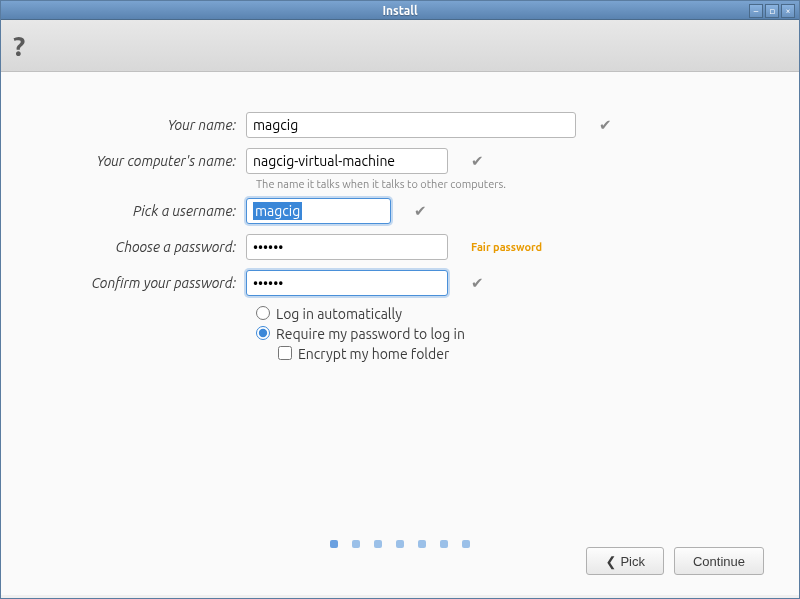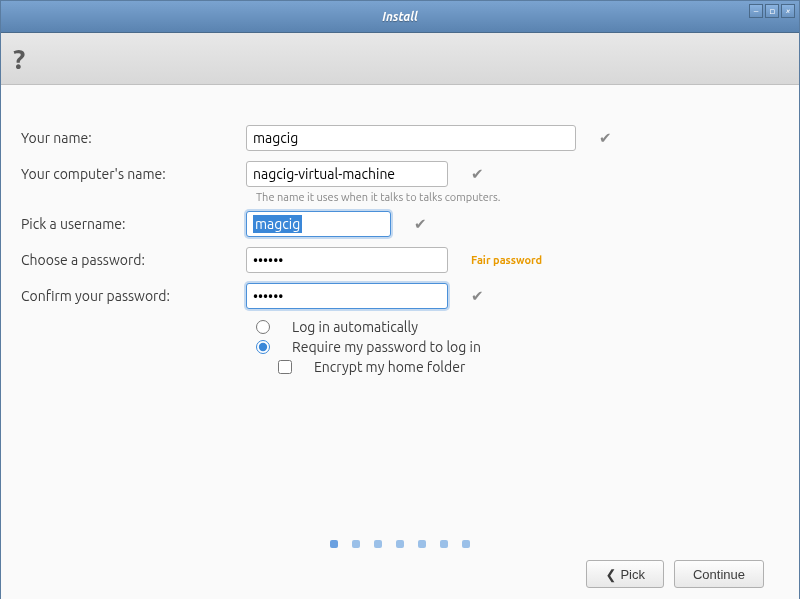--- a/index.html
+++ b/index.html
@@ -16,28 +16,27 @@
     .window {
       position: absolute;
       top: 0;
       left: 0;
       width: 800px;
       height: 599px;
       border: 1px solid #5a7ca0;
       background: #f0f0f0;
     }
     .titlebar {
-      height: 32px;
+      height: 19px;
       background: linear-gradient(to bottom, #7aa3d0 0%, #6a93c0 50%, #5a83b0 100%);
       display: flex;
       align-items: center;
       justify-content: center;
       position: relative;
       border-bottom: 1px solid #4a6a8a;
-      font-style: italic;
     }
     .titlebar-title {
       color: #fff;
       font-size: 12px;
       font-weight: bold;
       text-shadow: 0 1px 1px rgba(0,0,0,0.3);
     }
     .titlebar-buttons {
       position: absolute;
       right: 4px;
@@ -79,23 +78,24 @@
     .form-area {
       flex: 1;
     }
     .form-row {
       display: flex;
       align-items: center;
       margin-bottom: 10px;
     }
     .form-label {
       width: 225px;
-      text-align: left;
+      text-align: right;
       padding-right: 10px;
       color: #3c3c3c;
+      font-style: italic;
     }
     .form-field {
       display: flex;
       align-items: center;
       gap: 23px;
     }
     input[type="text"], input[type="password"] {
       height: 26px;
       border: 1px solid #b8b8b8;
       border-radius: 3px;
@@ -130,23 +130,22 @@
     .confirm-input {
       border-color: #4a90d9 !important;
       box-shadow: 0 0 0 2px rgba(74,144,217,0.3);
     }
     .radio-group {
       margin-left: 235px;
       margin-top: 4px;
     }
     .radio-row, .check-row {
       display: flex;
-      align-items: center;
       margin-bottom: 4px;
-      gap: 22px;
+      gap: 6px;
     }
     .check-row { margin-left: 22px; margin-top: 2px; }
     input[type="radio"] {
       width: 14px;
       height: 14px;
       accent-color: #3a87d8;
     }
     input[type="checkbox"] {
       width: 14px;
       height: 14px;
@@ -226,21 +225,21 @@
         </div>
       </div>
 
       <div class="form-row">
         <div class="form-label">Your computer's name:</div>
         <div class="form-field">
           <input type="text" class="input-med" value="nagcig-virtual-machine" style="">
           <span class="check-icon">✔</span>
         </div>
       </div>
-      <div class="hint">The name it uses when it talks to talks computers.</div>
+      <div class="hint">The name it talks when it talks to other computers.</div>
 
       <div class="form-row">
         <div class="form-label">Pick a username:</div>
         <div class="form-field">
           <div class="fake-input">
             <span class="selected-text">magcig</span>
           </div>
           <span class="check-icon">✔</span>
         </div>
       </div>

